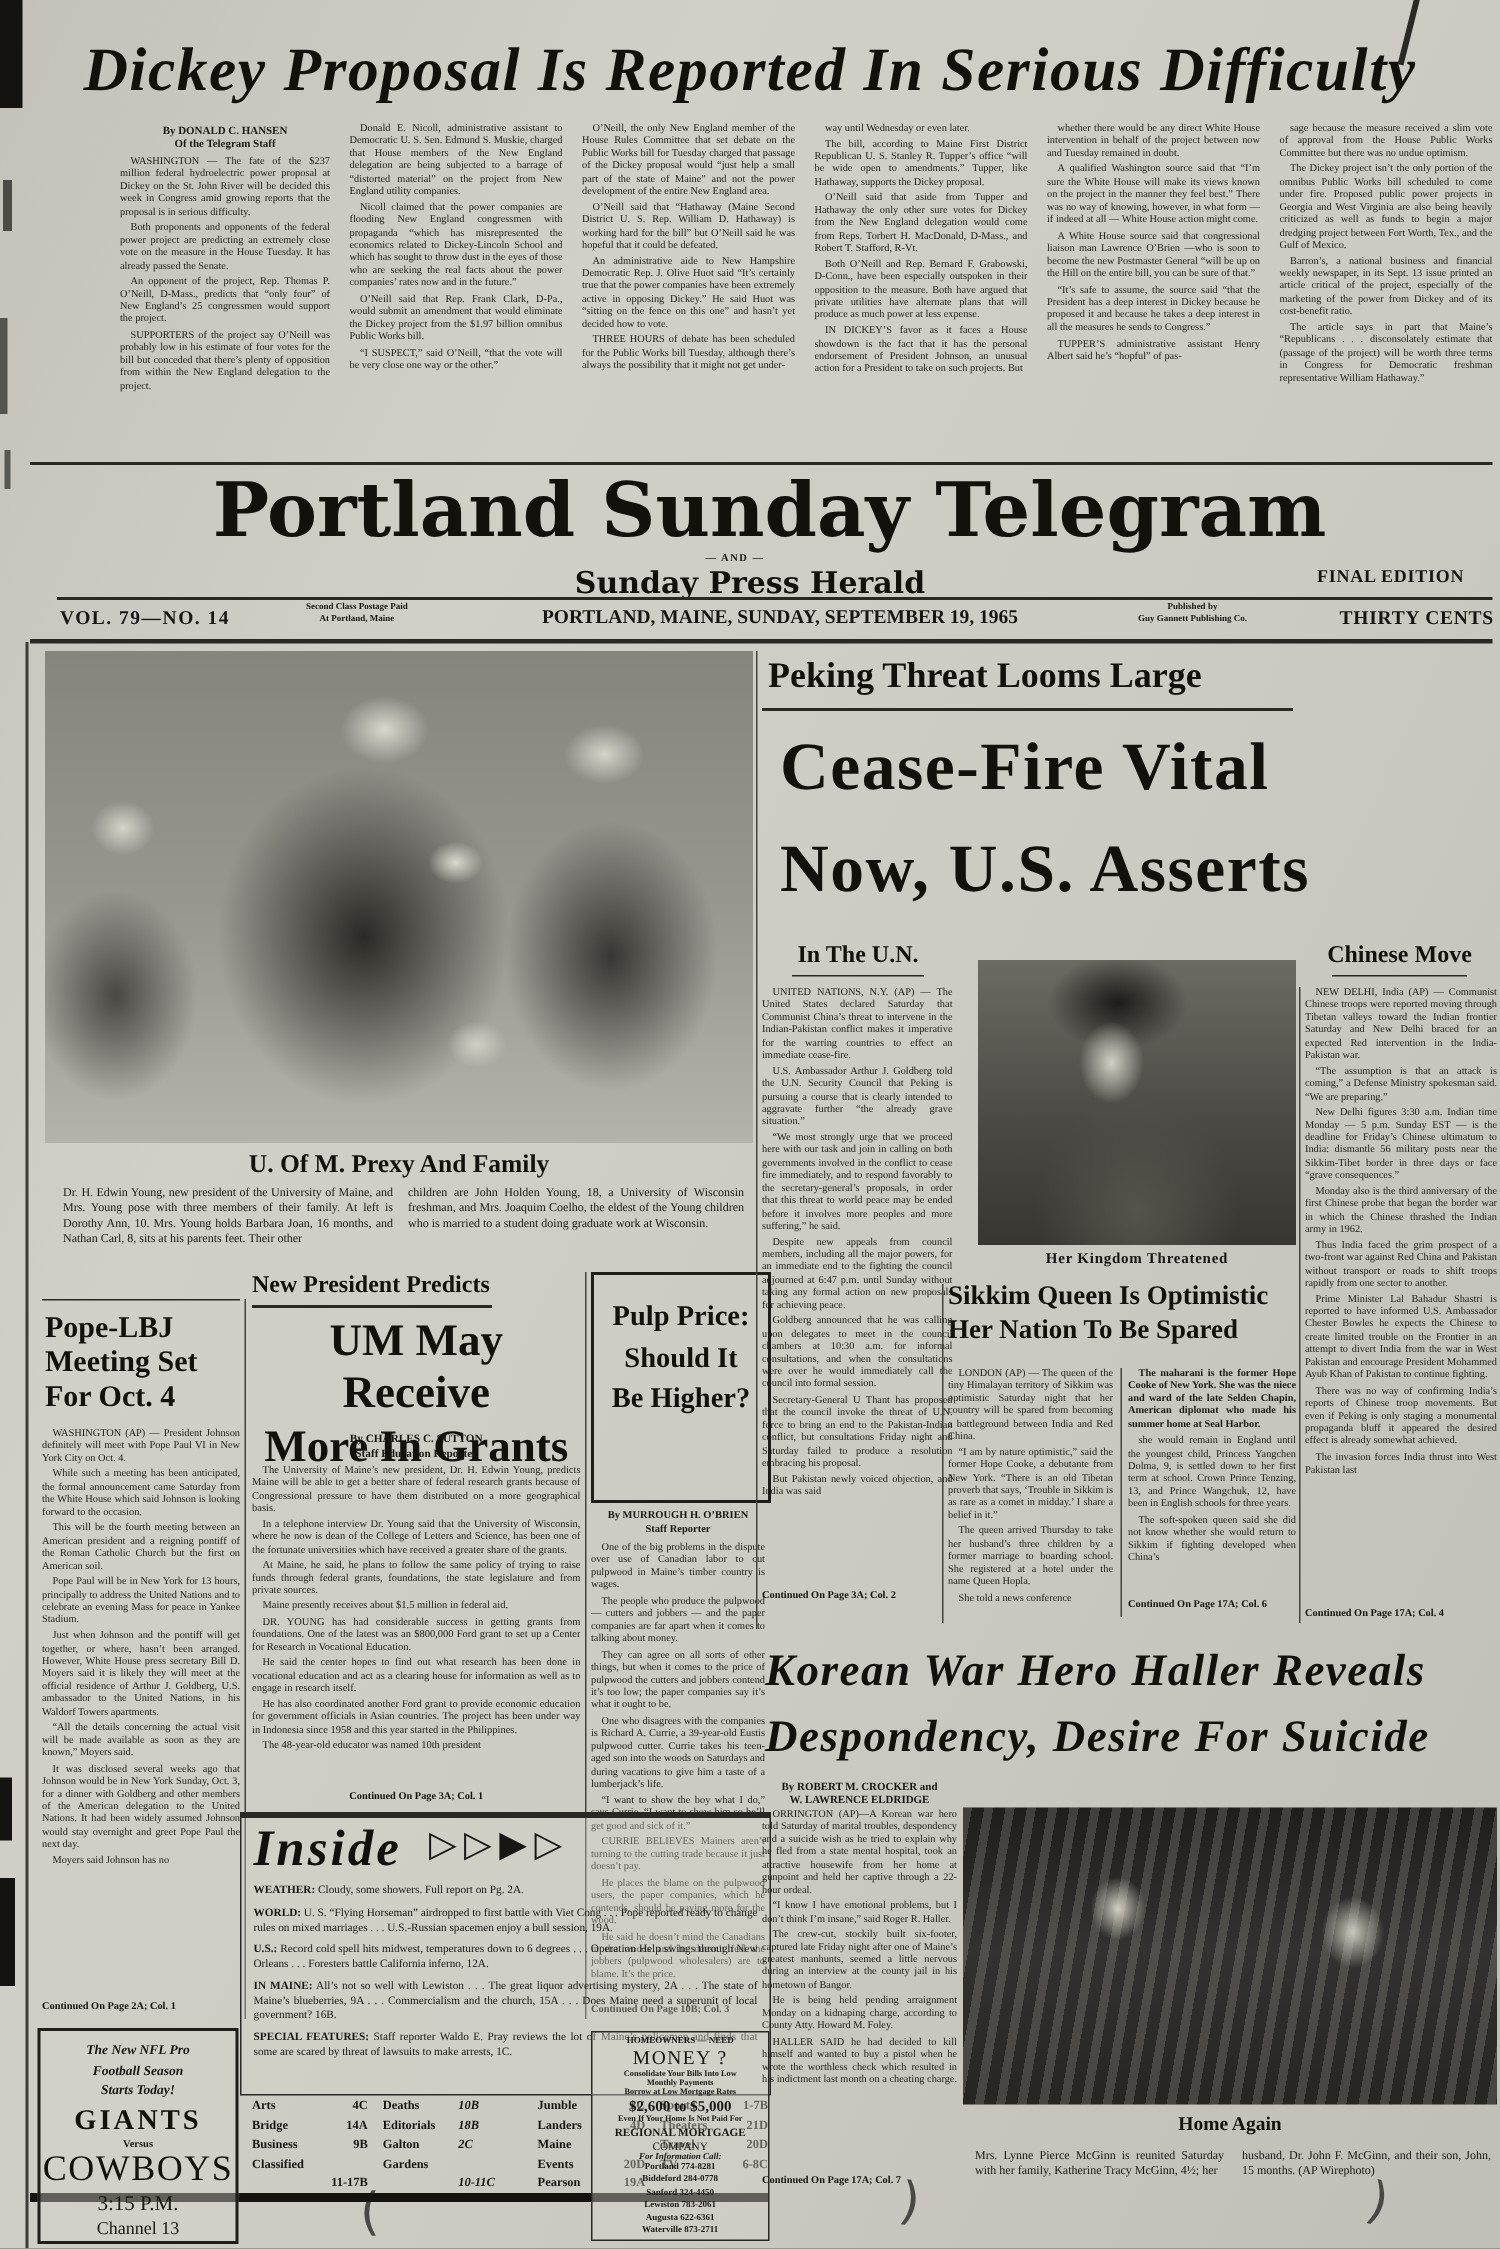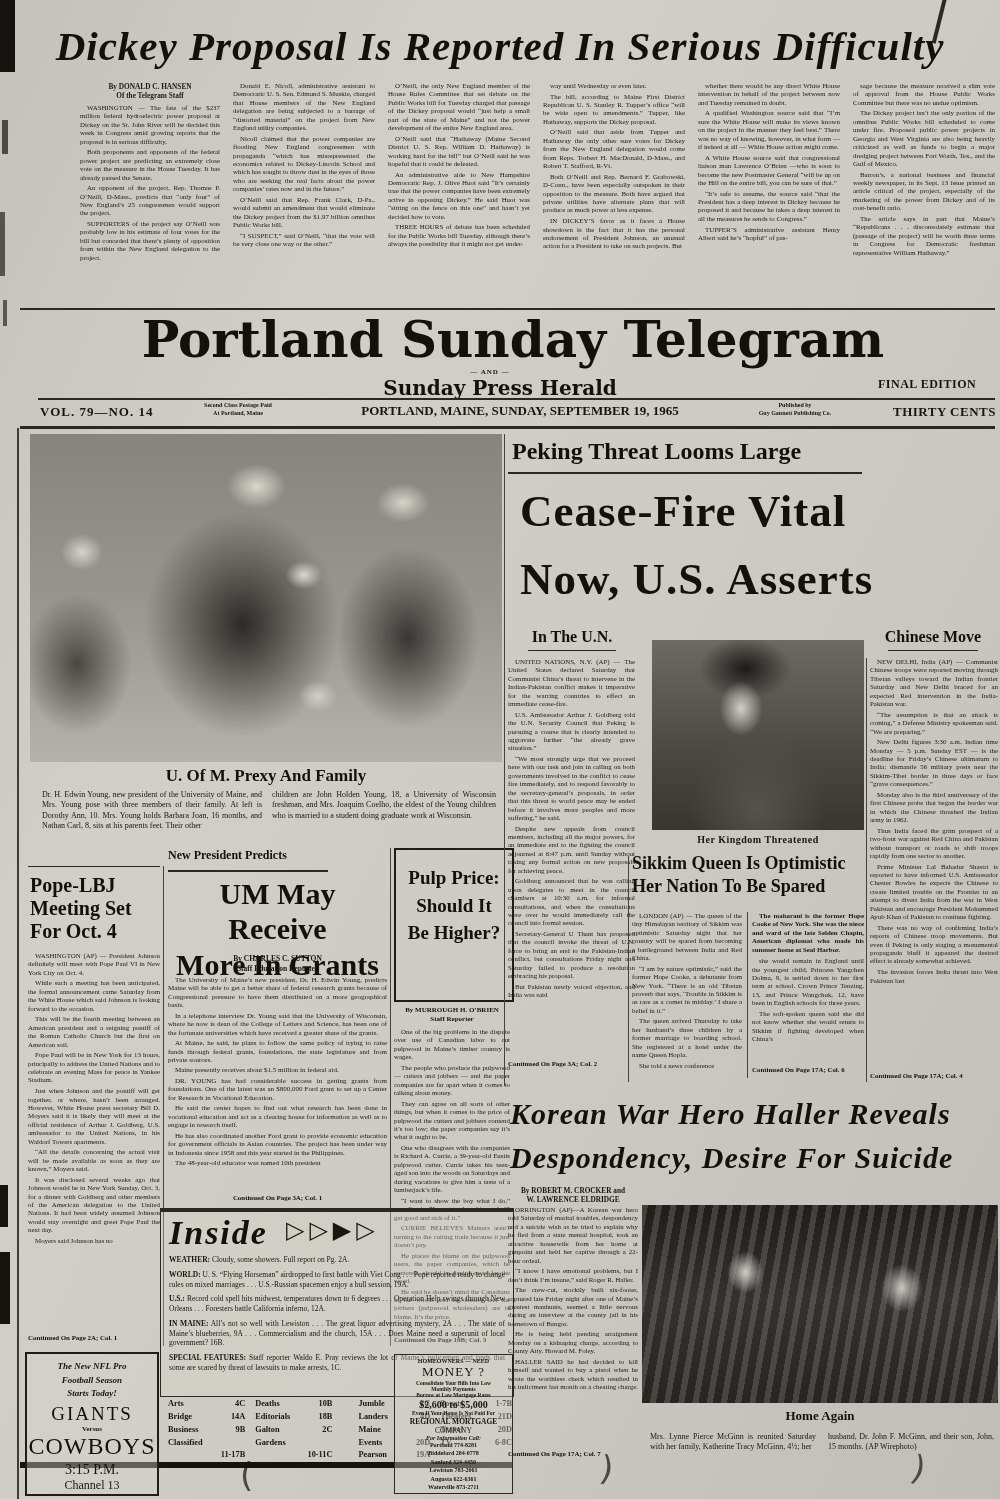--- a/index.html
+++ b/index.html
@@ -45,21 +45,21 @@
     radial-gradient(ellipse 30px 34px at 73% 42%, #c9c6bd 0%, rgba(201,198,189,0) 70%),
     repeating-linear-gradient(100deg, rgba(185,182,175,0.22) 0 6px, rgba(0,0,0,0) 6px 14px),
     linear-gradient(180deg,#201e1b 0%,#343230 48%,#272522 100%);}
   .boxed{position:absolute;border:2px solid #201d18;}
   .inside-item{font-size:7.5px;line-height:1.3;text-align:justify;margin:0 0 5px;}
   .idx-row{display:flex;font-weight:bold;font-size:8.3px;line-height:1.55;padding-left:8px;}
   .idx-row p{margin:0;text-indent:0;}
   .idx-row p:nth-child(1){width:52px;}
   .idx-row p:nth-child(2){width:34px;text-align:right;margin-right:10px;}
   .idx-row p:nth-child(3){width:56px;}
-  .idx-row p:nth-child(4){width:30px;text-align:right;margin-right:26px;}
+  .idx-row p:nth-child(4){width:30px;margin-right:26px;font-style:italic;}
   .idx-row p:nth-child(5){width:50px;}
   .idx-row p:nth-child(6){width:30px;text-align:right;margin-right:10px;}
   .idx-row p:nth-child(7){width:46px;}
   .idx-row p:nth-child(8){width:34px;text-align:right;}
   .phones p{margin:0;text-indent:0;text-align:center;font-size:6px;line-height:1.4;font-weight:bold;}
   .pen{position:absolute;color:#4a4845;font-family:"DejaVu Sans",sans-serif;}
   .artifact{position:absolute;background:#15130f;}
 </style>
 </head>
 <body>
@@ -164,21 +164,21 @@
       <p>Pope Paul will be in New York for 13 hours, principally to address the United Nations and to celebrate an evening Mass for peace in Yankee Stadium.</p>
       <p>Just when Johnson and the pontiff will get together, or where, hasn’t been arranged. However, White House press secretary Bill D. Moyers said it is likely they will meet at the official residence of Arthur J. Goldberg, U.S. ambassador to the United Nations, in his Waldorf Towers apartments.</p>
       <p>“All the details concerning the actual visit will be made available as soon as they are known,” Moyers said.</p>
       <p>It was disclosed several weeks ago that Johnson would be in New York Sunday, Oct. 3, for a dinner with Goldberg and other members of the American delegation to the United Nations. It had been widely assumed Johnson would stay overnight and greet Pope Paul the next day.</p>
       <p>Moyers said Johnson has no</p>
     </div>
   <div class="cont" style="left:28px;top:1334px;width:132px;">Continued On Page 2A; Col. 1</div>
 
   <div class="vr" style="left:163px;top:866px;height:480px;"></div>
 
-  <div class="abs h-serif" style="left:168px;top:848px;font-size:12px;">New President Predicts</div>
+  <div class="abs h-serif" style="left:168px;top:848px;font-size:16px;">New President Predicts</div>
   <div class="hr" style="left:168px;top:870px;width:160px;height:2px;"></div>
   <div class="abs h-serif center" style="left:168px;top:876px;width:219px;font-size:30px;line-height:1.18;">
     <div>UM May Receive</div>
     <div>More In Grants</div>
   </div>
   <div class="abs center" style="left:168px;top:954px;width:219px;font-size:7.5px;font-weight:bold;line-height:1.35;">
     <div>By CHARLES C. SUTTON</div>
     <div>Staff Education Reporter</div>
   </div>
   <div class="col colwide" style="left:168px;top:976px;width:219px;height:216px;">
@@ -285,21 +285,21 @@
       </div>
   </div>
   <div class="bar" style="left:20px;top:1462px;width:492px;height:6px;"></div>
 
   <div class="boxed center" style="left:25px;top:1352px;width:130px;height:140px;background:rgba(216,213,206,0.4);">
     <div style="font-style:italic;font-weight:bold;font-size:9px;line-height:1.5;margin-top:6px;">
       <div>The New NFL Pro</div>
       <div>Football Season</div>
       <div>Starts Today!</div>
     </div>
-    <div class="h-serif" style="font-size:19px;letter-spacing:2px;margin-top:2px;font-weight:normal;">GIANTS</div>
+    <div class="h-serif" style="font-size:19px;letter-spacing:2px;margin-top:2px;font-weight:bold;">GIANTS</div>
     <div style="font-size:7px;font-weight:bold;">Versus</div>
     <div class="h-serif" style="font-size:24px;letter-spacing:1px;font-weight:normal;">COWBOYS</div>
     <div style="font-size:14px;margin-top:2px;">3:15 P.M.</div>
     <div style="font-size:12px;">Channel 13</div>
   </div>
 
   <div class="abs center" style="left:394px;top:1354px;width:117px;height:138px;border:1px solid #2b2823;background:rgba(216,213,206,0.4);overflow:hidden;">
     <div style="font-size:6px;font-weight:bold;margin-top:3px;">HOMEOWNERS — NEED</div>
     <div style="font-size:13px;letter-spacing:1px;">MONEY ?</div>
     <div style="font-size:5.5px;font-weight:bold;">Consolidate Your Bills Into Low</div>

